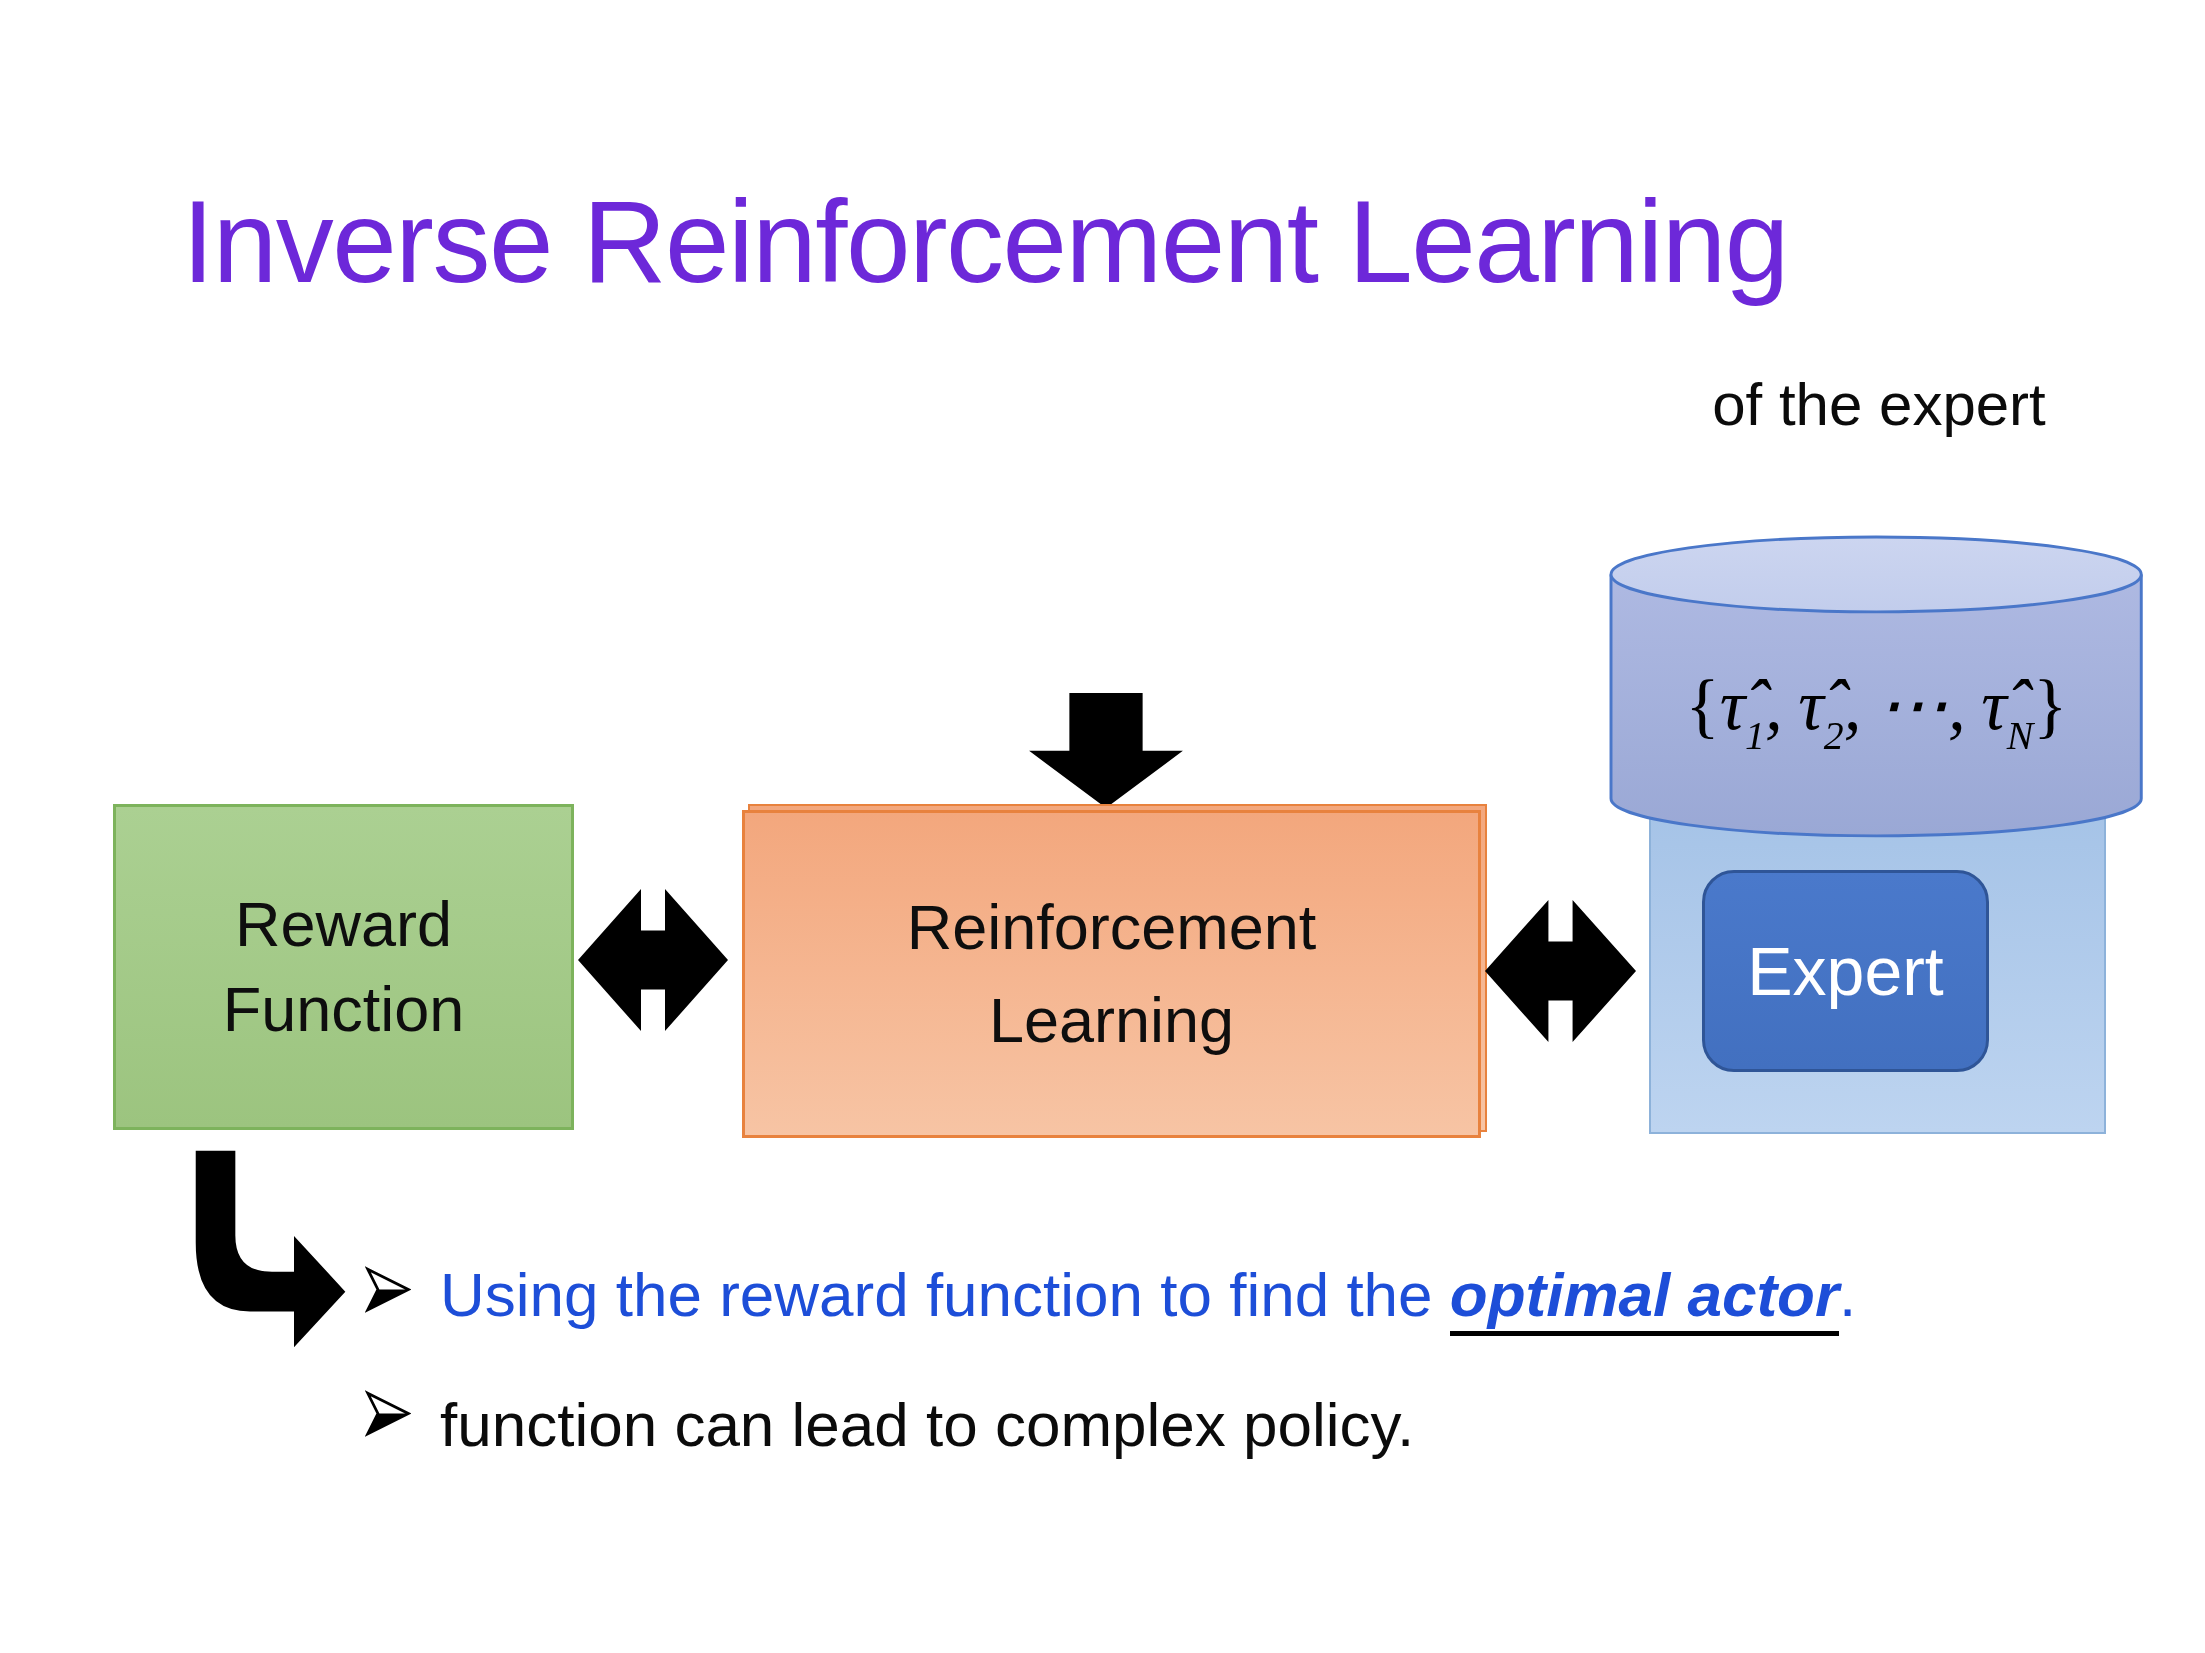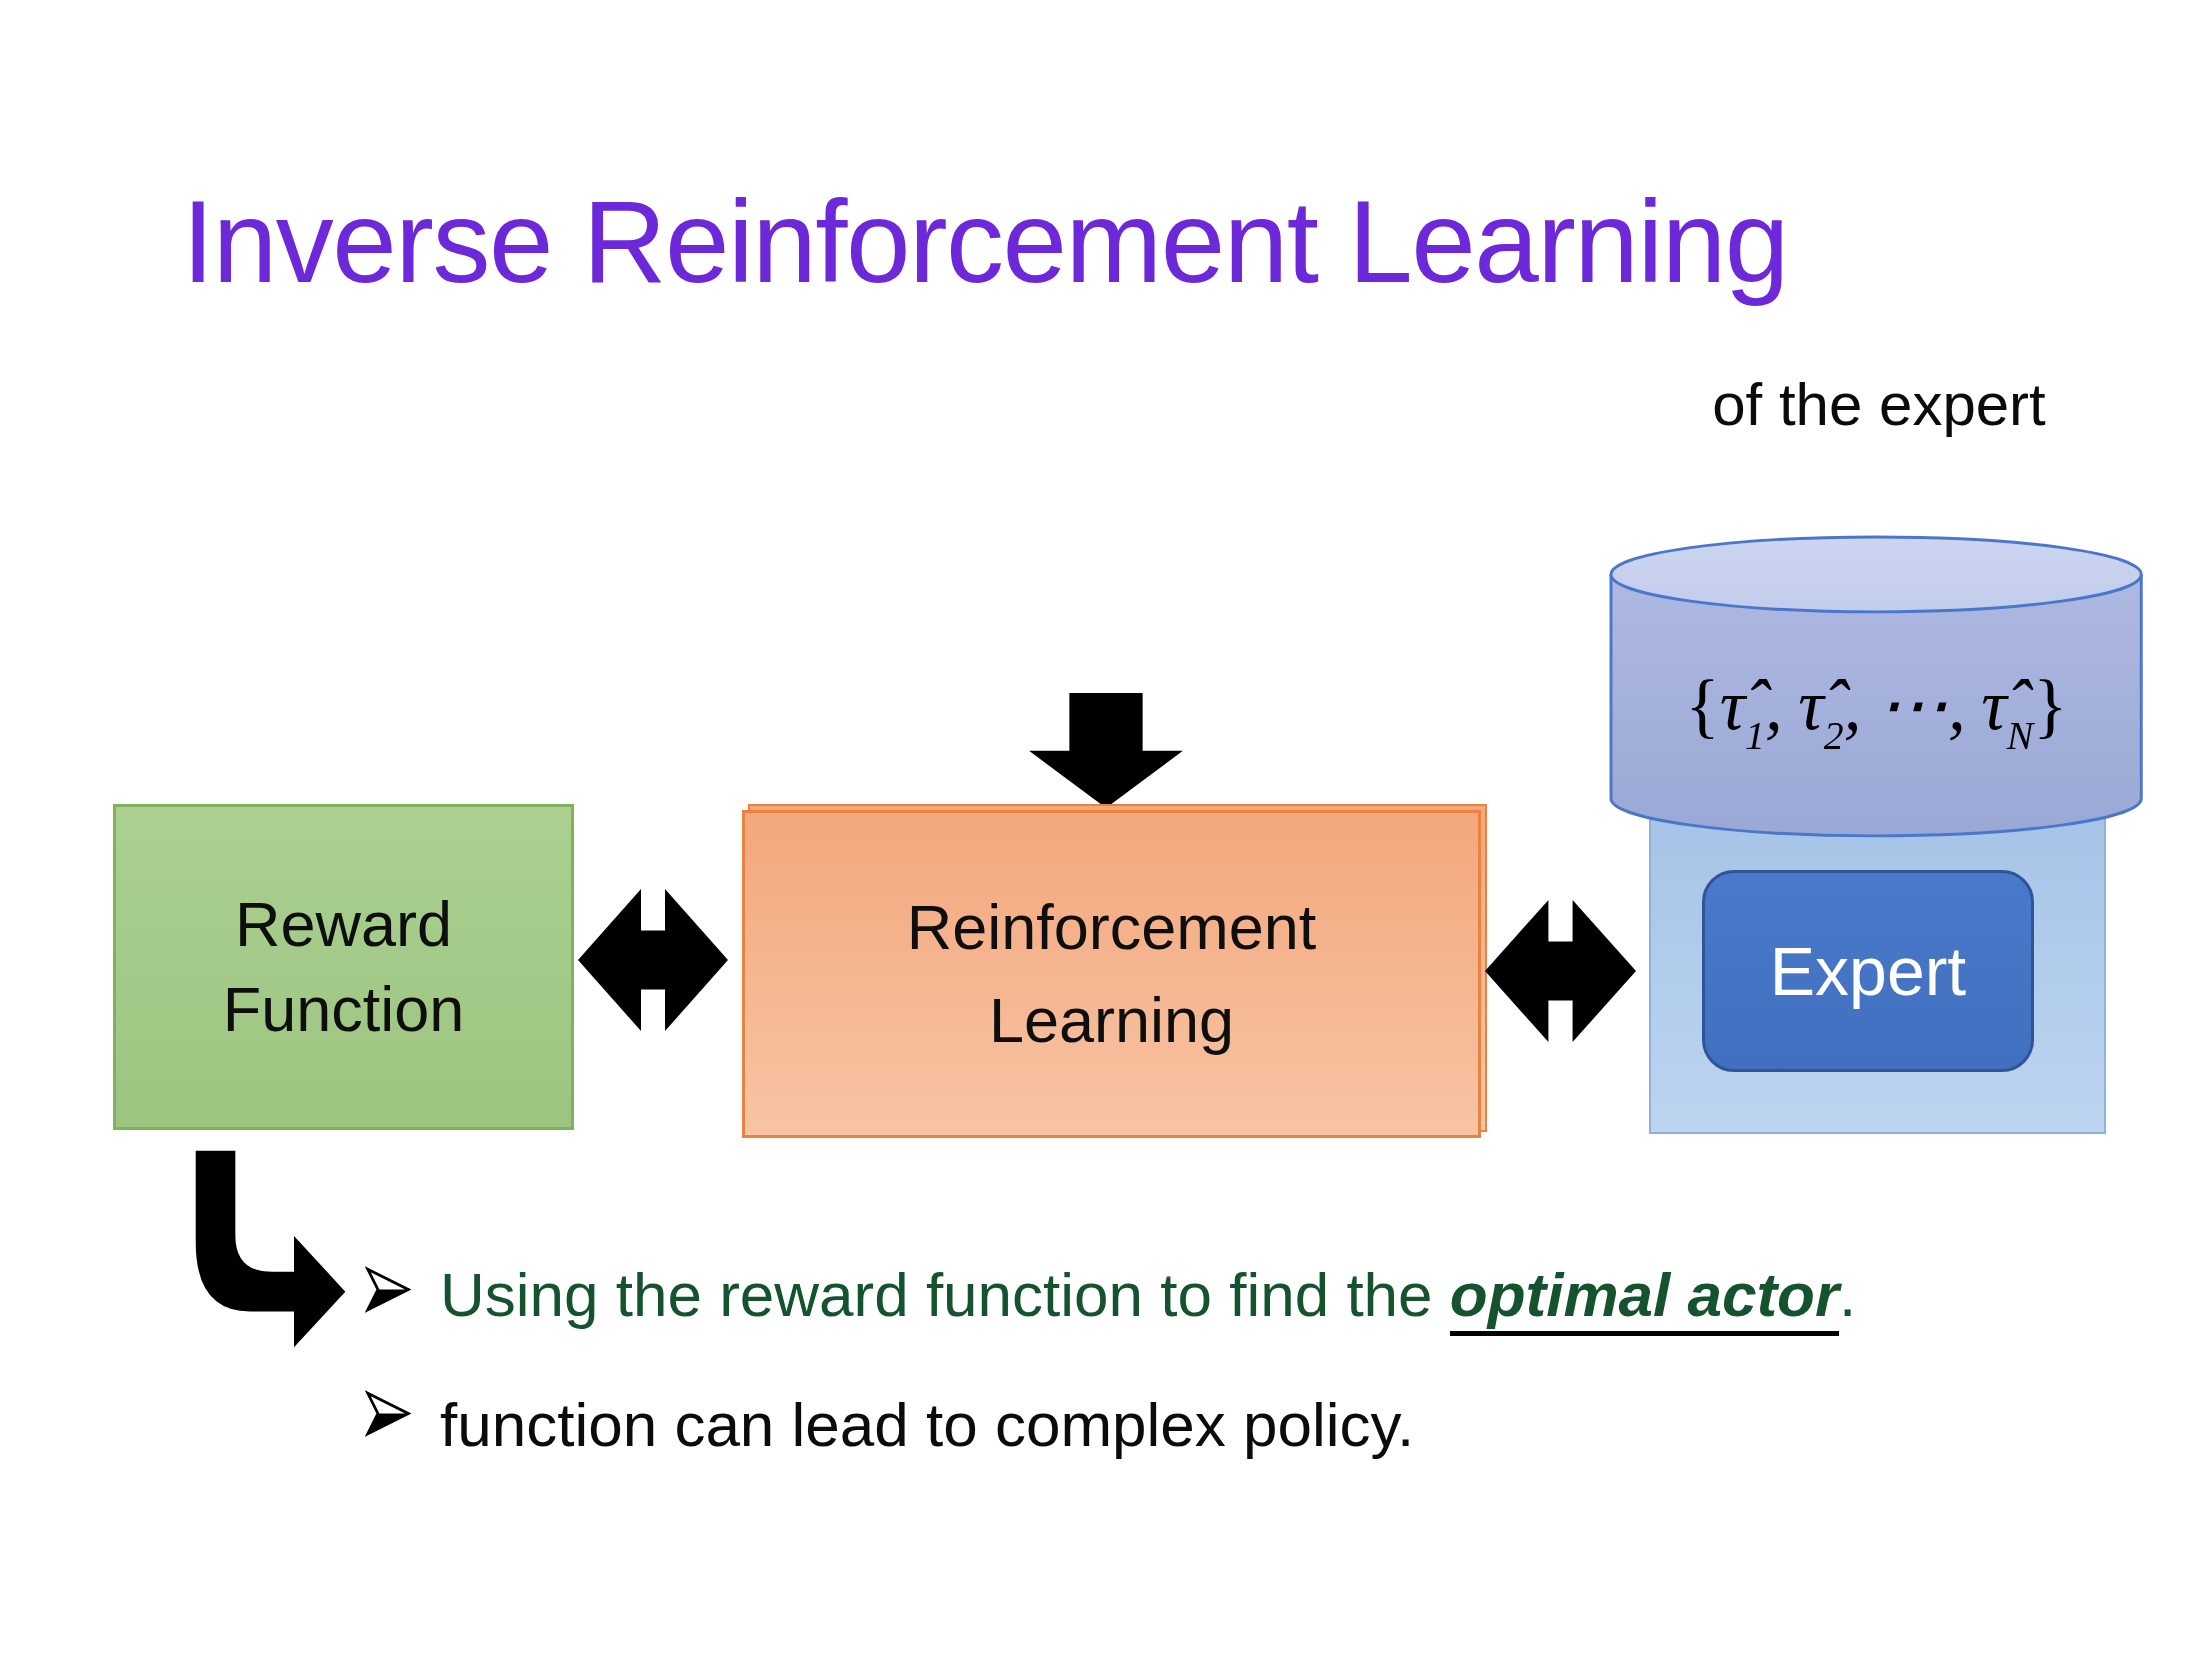--- a/index.html
+++ b/index.html
@@ -31,41 +31,41 @@
           background:linear-gradient(180deg,#f3a77d,#f7c4a4);
           border:2.9px solid #e8823e;box-sizing:border-box;}
   .rlbox{position:absolute;left:742px;top:810px;width:739px;height:328px;
           background:linear-gradient(180deg,#f3a77d,#f7c4a4);
           border:3.7px solid #e8823e;box-sizing:border-box;
           display:flex;flex-direction:column;align-items:center;justify-content:center;gap:8px;}
 
   .expert-panel{position:absolute;left:1649px;top:803px;width:457px;height:331px;
           background:linear-gradient(180deg,#a5c3e7,#bdd4f0);
           border:2.9px solid #8db2da;box-sizing:border-box;z-index:1;}
-  .expert-btn{position:absolute;left:1702px;top:870px;width:332px;height:202px;
+  .expert-btn{position:absolute;left:1702px;top:870px;width:287px;height:202px;
           background:linear-gradient(180deg,#4a79cb,#4270c0);
           border:3.7px solid #2f5597;border-radius:32px;box-sizing:border-box;
           display:flex;align-items:center;justify-content:center;z-index:3;}
   .expert-btn .boxlabel{color:#ffffff;font-size:68px;}
 
   .cylinder{position:absolute;left:1607px;top:534px;width:539px;height:307px;z-index:2;}
 
   .formula{position:absolute;left:1607px;top:663px;width:539px;text-align:center;z-index:4;
            font-family:"Liberation Serif","DejaVu Serif",serif;font-style:italic;
            font-size:71px;color:#000;white-space:nowrap;}
   .formula sub{font-size:0.56em;font-style:italic;position:relative;top:0.12em;}
   .formula .comma{margin-right:0.22em;}
   .formula .brace{font-style:normal;}
 
   .arrow-svg{position:absolute;}
 
   
   .bullet-row{position:absolute;left:365px;display:flex;align-items:flex-start;}
   .bullet-row .marker{flex:0 0 auto;margin-top:5.9px;margin-right:29px;}
-  .bullet-text{font-size:62px;line-height:74px;color:#14532d;white-space:nowrap;}
+  .bullet-text{font-size:62px;line-height:74px;color:#1d4ed8;white-space:nowrap;}
   .bullet-text2{font-size:62px;line-height:86px;color:#0b0b0b;white-space:nowrap;}
   .emph{font-weight:700;font-style:italic;border-bottom:5.1px solid #000;padding-bottom:1.5px;}
 </style>
 </head>
 <body>
 
 <div class="slide">
 
   <div class="title">Inverse Reinforcement Learning</div>
 

